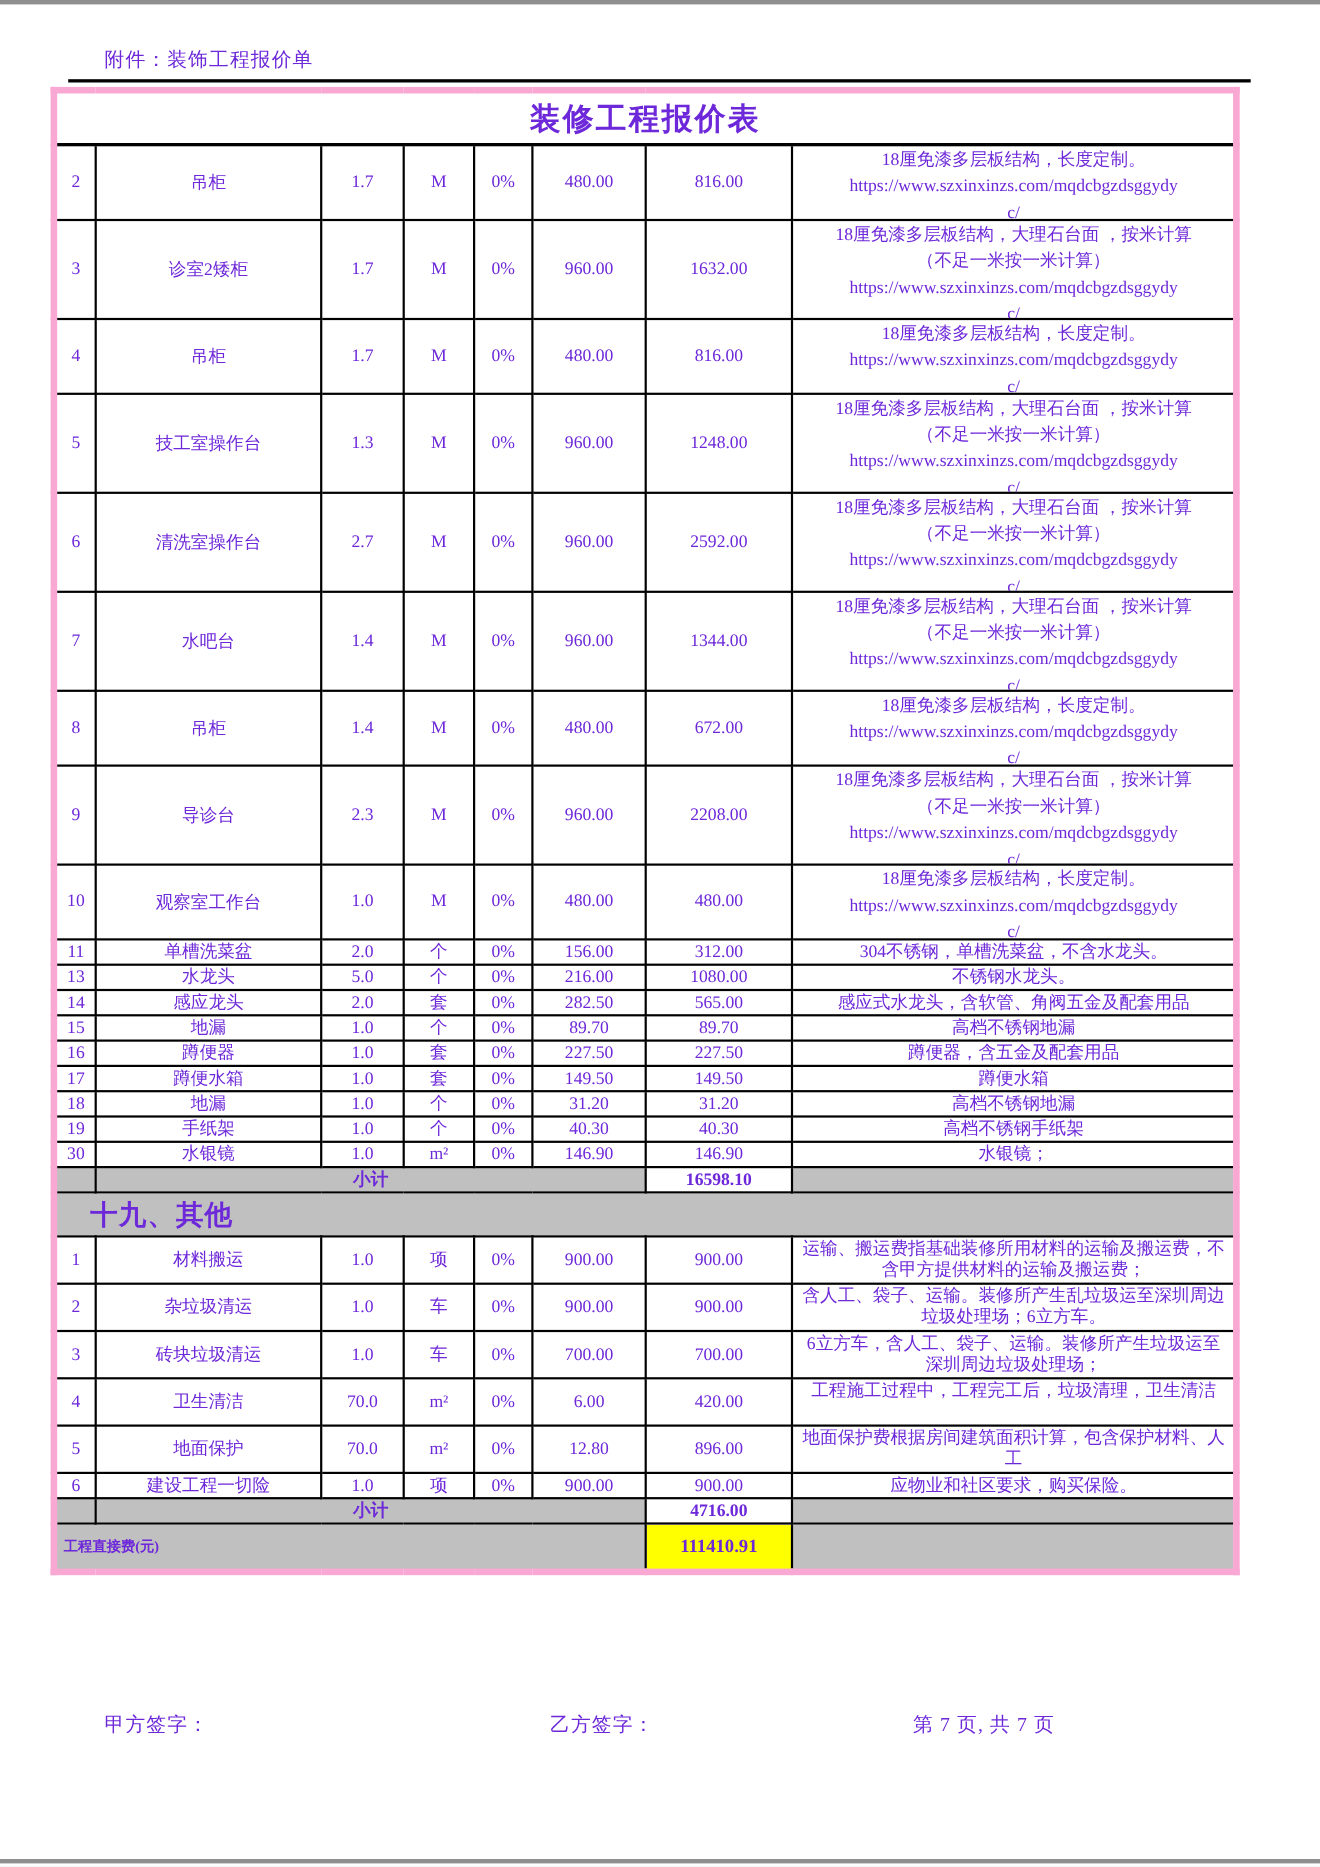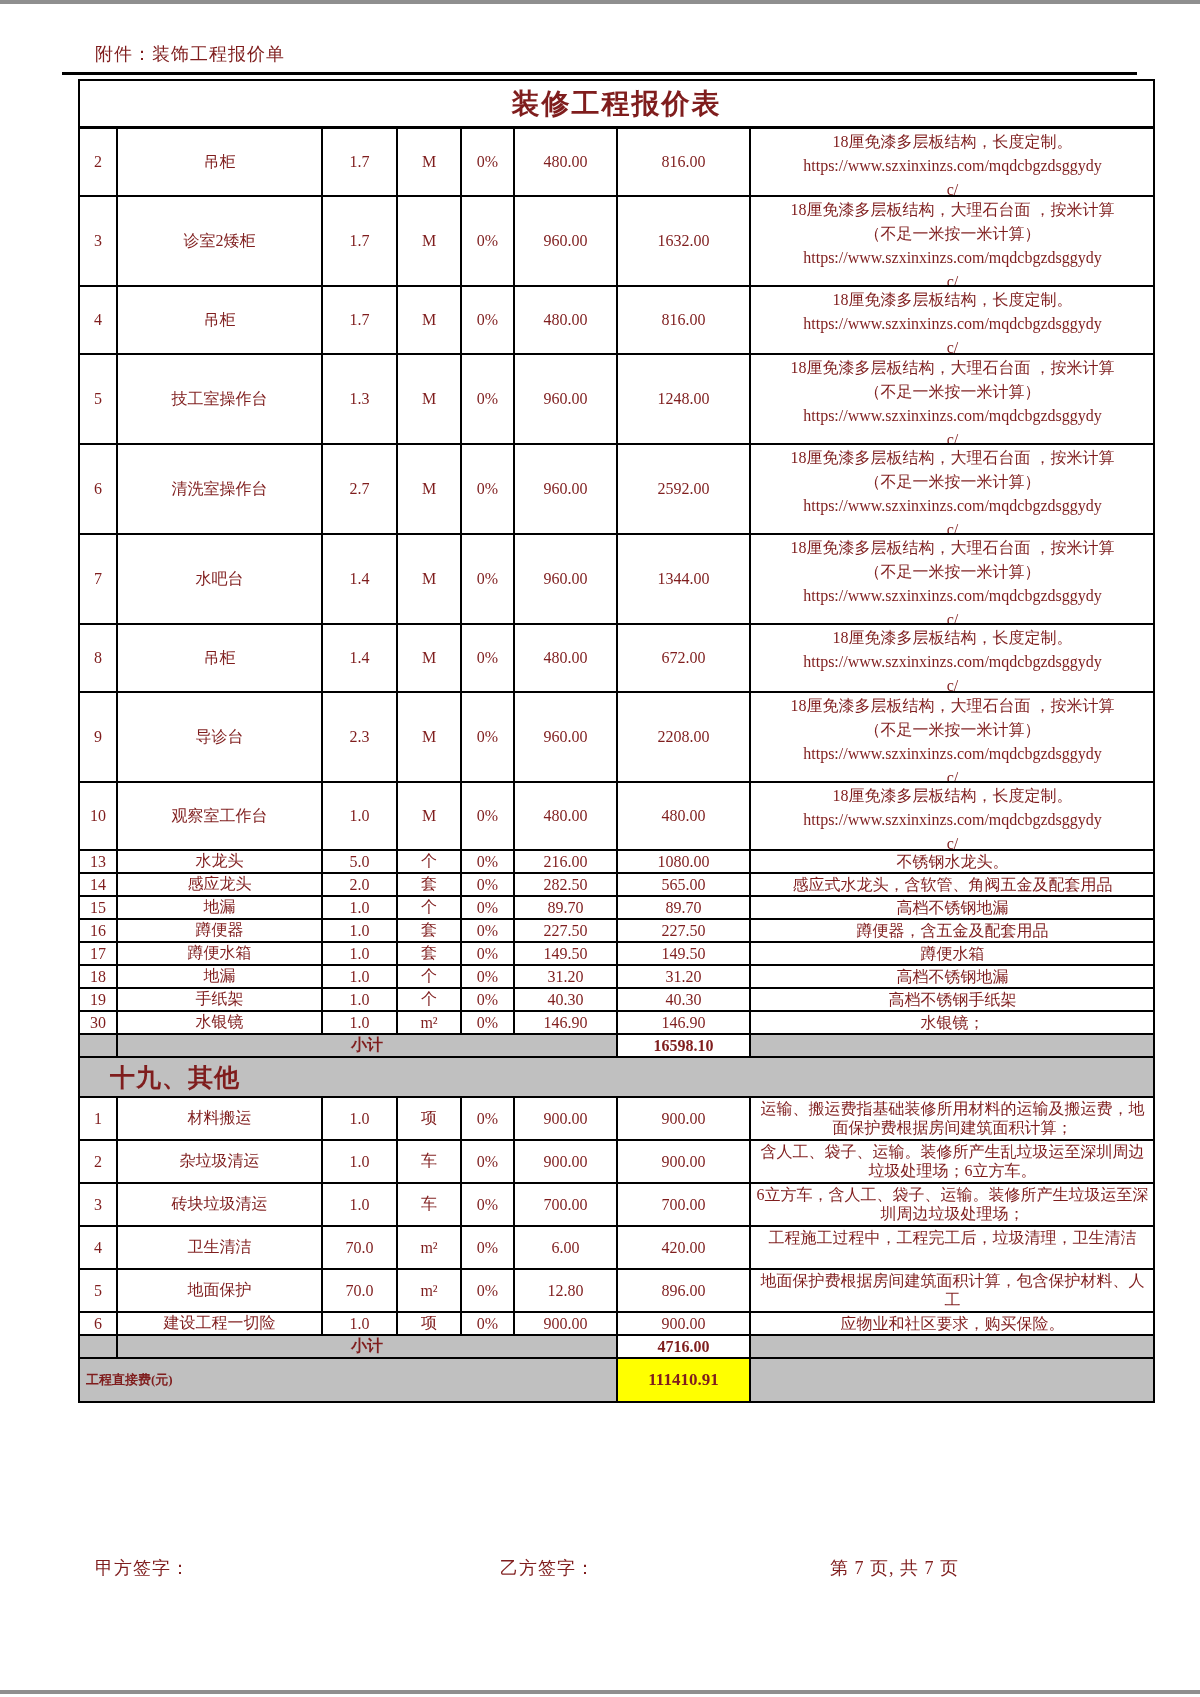--- a/index.html
+++ b/index.html
@@ -1,30 +1,30 @@
 <!DOCTYPE html>
 <html><head>
 <meta charset="utf-8">
 <style>
   html,body{margin:0;padding:0;background:#e8e8e8;}
   .page{
     position:relative;width:1200px;height:1697px;margin:0 auto;
     background:#ffffff;overflow:hidden;
     font-family:"Liberation Serif","DejaVu Serif",serif;
-    color:#7f1d1d;
+    color:#6d28d9;
   }
   .edge{position:absolute;left:0;width:1200px;background:#8f8f8f;}
   .edge.top{top:0;height:4px;}
   .edge.bottom{bottom:3px;height:4px;}
   .attachment{position:absolute;left:95px;top:42px;font-size:18px;letter-spacing:1px;}
   .top-rule{position:absolute;left:62px;top:72px;width:1075px;height:3px;background:#000;}
   table.quote{
-    position:absolute;left:78px;top:79px;width:1075px;
+    position:absolute;left:46px;top:79px;width:1075px;
     border-collapse:collapse;table-layout:fixed;
-    border:2px solid #f9a8d4;
+    border:6px solid #f9a8d4;
   }
   table.quote td{
     border:2px solid #000;
     font-size:16px;text-align:center;vertical-align:middle;
     padding:0;overflow:hidden;
   }
   tr.title-row td{height:45px;font-size:28px;font-weight:bold;border-bottom:3px solid #000;letter-spacing:2px;}
   tr.r-xl{height:90px;} tr.r-lg{height:68px;} tr.r-md{height:42px;} tr.r-sm{height:22px;}
   td.remark{ text-align:left;vertical-align:top; }
   td.remark .clip{
@@ -197,20 +197,32 @@
           <td>0%</td>
           <td>480.00</td>
           <td>480.00</td>
           <td class="remark">
             <div class="clip">18厘免漆多层板结构，长度定制。
 https://www.szxinxinzs.com/mqdcbgzdsggydy
 c/</div>
           </td>
         </tr>
         <tr class="r-sm">
+          <td>11</td>
+          <td>单槽洗菜盆</td>
+          <td>2.0</td>
+          <td>个</td>
+          <td>0%</td>
+          <td>156.00</td>
+          <td>312.00</td>
+          <td class="remark">
+            <div class="clip">304不锈钢，单槽洗菜盆，不含水龙头。</div>
+          </td>
+        </tr>
+        <tr class="r-sm">
           <td>13</td>
           <td>水龙头</td>
           <td>5.0</td>
           <td>个</td>
           <td>0%</td>
           <td>216.00</td>
           <td>1080.00</td>
           <td class="remark">
             <div class="clip">不锈钢水龙头。</div>
           </td>
@@ -310,21 +322,21 @@
         </tr>
         <tr class="r-md">
           <td>1</td>
           <td>材料搬运</td>
           <td>1.0</td>
           <td>项</td>
           <td>0%</td>
           <td>900.00</td>
           <td>900.00</td>
           <td class="remark">
-            <div class="clip">运输、搬运费指基础装修所用材料的运输及搬运费，地面保护费根据房间建筑面积计算；</div>
+            <div class="clip">运输、搬运费指基础装修所用材料的运输及搬运费，不含甲方提供材料的运输及搬运费；</div>
           </td>
         </tr>
         <tr class="r-md">
           <td>2</td>
           <td>杂垃圾清运</td>
           <td>1.0</td>
           <td>车</td>
           <td>0%</td>
           <td>900.00</td>
           <td>900.00</td>

